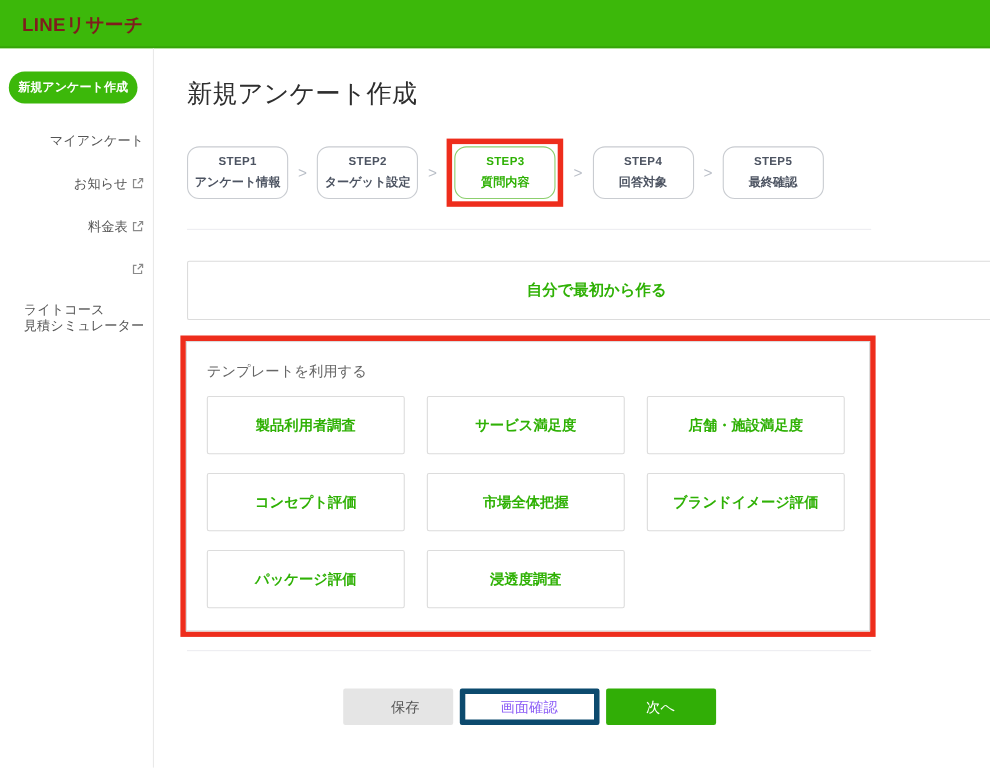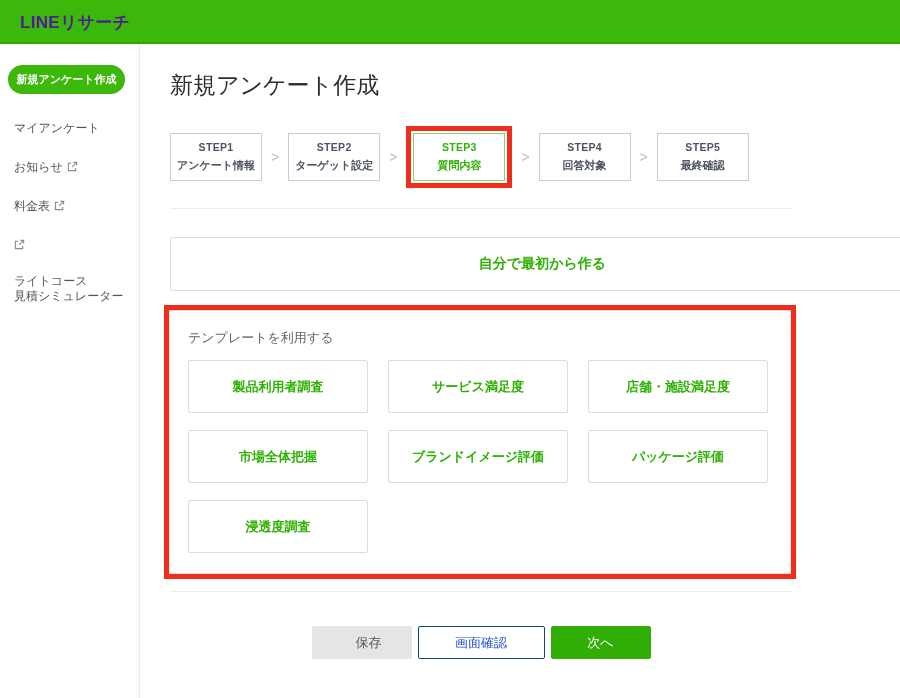--- a/index.html
+++ b/index.html
@@ -9,47 +9,47 @@
     font-family: "Liberation Sans", "DejaVu Sans", sans-serif;
     background: #fff; overflow: hidden;
   }
 
   
   .app-header {
     height: 44px; background: #3CB80A;
     display: flex; align-items: center; padding: 0 20px;
     box-shadow: inset 0 -2px 0 rgba(0,0,0,0.10);
   }
-  .app-logo { color: #4c1d95; font-weight: bold; font-size: 17px; letter-spacing: 0.3px; }
+  .app-logo { color: #7f1d1d; font-weight: bold; font-size: 17px; letter-spacing: 0.3px; }
 
   
   .layout { display: flex; height: 654px; }
   .sidebar { width: 140px; flex-shrink: 0; border-right: 1px solid #e9e9e9; padding-top: 21px; }
   .pill-button {
     display: flex; align-items: center; justify-content: center;
     margin-left: 8px; width: 117px; height: 29px; border-radius: 15px;
     background: #3CB80A; color: #fff; font-weight: bold; font-size: 11px;
     border: none; padding: 0; cursor: pointer; font-family: inherit;
   }
   .nav { margin-top: 27px; }
   .nav-item {
     margin: 0 8px 24px 14px; font-size: 12px; color: #555;
-    line-height: 15px; display: flex; align-items: flex-start; gap: 4px; cursor: pointer;
+    line-height: 15px; display: flex; align-items: flex-start; gap: 4px; cursor: pointer; justify-content: flex-end;
   }
   .nav-item .ext { margin-top: 1px; flex-shrink: 0; }
   .nav-item .two-line span { display: block; }
 
   
   .main { flex: 1; padding: 26px 0 0 30px; }
   .page-title { font-size: 23px; font-weight: 400; color: #2e2e2e; margin: 0; line-height: 30px; }
 
   
   .steps { display: flex; align-items: center; margin-top: 26px; }
   .step-box {
-    width: 92px; height: 48px; border: 1px solid #c9ccd1; border-radius: 0;
+    width: 92px; height: 48px; border: 1px solid #c9ccd1; border-radius: 11px;
     background: #fff; display: flex; flex-direction: column; align-items: center;
     justify-content: center; gap: 5px; cursor: pointer;
   }
   .step-num { font-size: 10.5px; font-weight: bold; color: #4d5462; letter-spacing: 0.3px; }
   .step-label { font-size: 11px; font-weight: bold; color: #4d5462; }
   .step-box.active { border-color: #8ccf6e; }
   .step-box.active .step-num, .step-box.active .step-label { color: #2FB105; }
   .step-highlight { border: 5px solid #EE2D1C; padding: 2px; background: #fff; }
   .chev { color: #b9bec7; font-size: 14px; margin: 0 9px; user-select: none; }
 
@@ -77,21 +77,21 @@
   }
 
   
   .footer-actions { margin-top: 34px; width: 622px; display: flex; justify-content: center; gap: 6px; }
   .btn {
     height: 33px; border: none; border-radius: 2px; font-size: 13px;
     display: flex; align-items: center; justify-content: center; cursor: pointer;
     font-family: inherit; padding: 0;
   }
   .btn-save { width: 100px; background: #e5e5e5; color: #555; padding-left: 14px; }
-  .btn-preview { width: 127px; background: #fff; border: 1px solid #0c4a6e; color: #1d4ed8; }
+  .btn-preview { width: 127px; background: #fff; border: 5px solid #0c4a6e; color: #8b5cf6; }
   .btn-next { width: 100px; background: #31AE06; color: #fff; }
 </style>
 </head>
 <body>
 
 <header class="app-header">
   <span class="app-logo">LINEリサーチ</span>
 </header>
 
 <div class="layout">
@@ -170,20 +170,21 @@
 
     <button class="scratch-button">自分で最初から作る</button>
 
     <div class="template-outline">
       <section class="template-box">
         <p class="template-heading">テンプレートを利用する</p>
         <div class="template-grid">
           <button class="template-button">製品利用者調査</button>
           <button class="template-button">サービス満足度</button>
           <button class="template-button">店舗・施設満足度</button>
+          <button class="template-button">コンセプト評価</button>
           <button class="template-button">市場全体把握</button>
           <button class="template-button">ブランドイメージ評価</button>
           <button class="template-button">パッケージ評価</button>
           <button class="template-button">浸透度調査</button>
         </div>
       </section>
     </div>
 
     <hr class="divider divider2">
 

